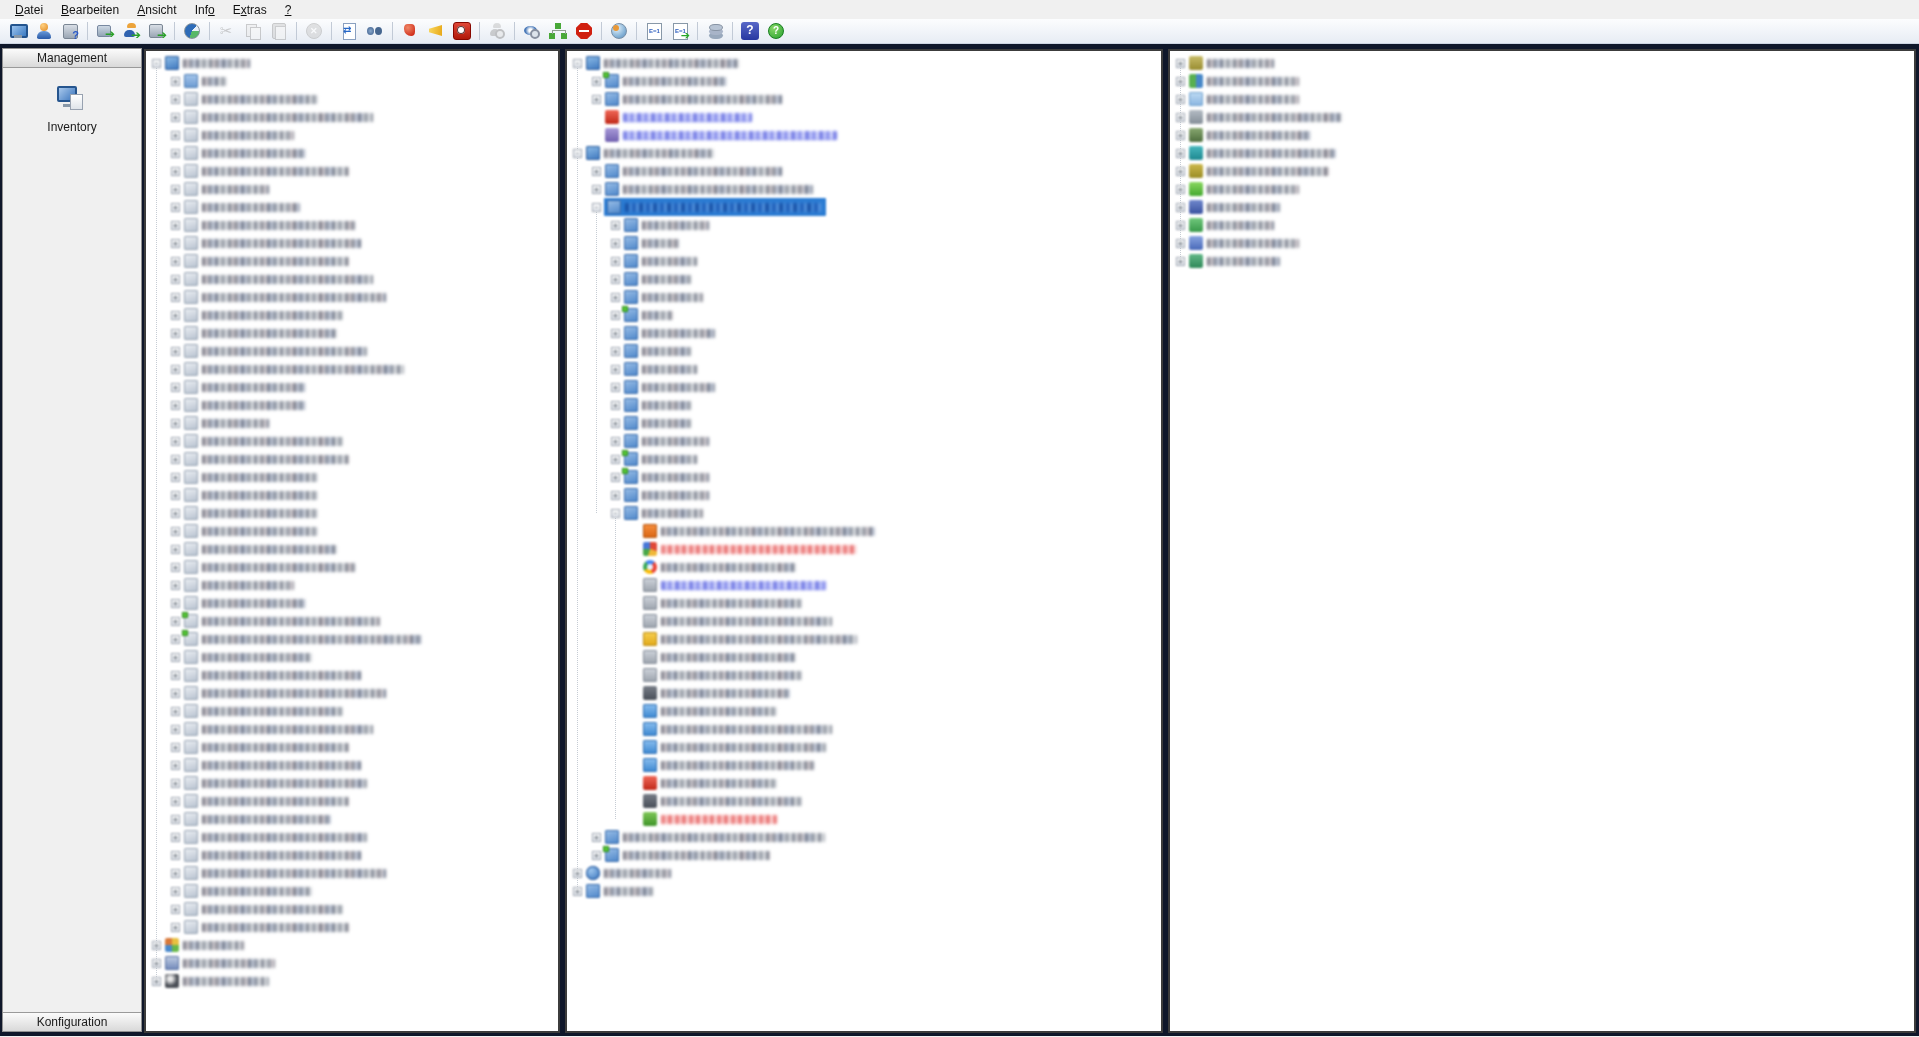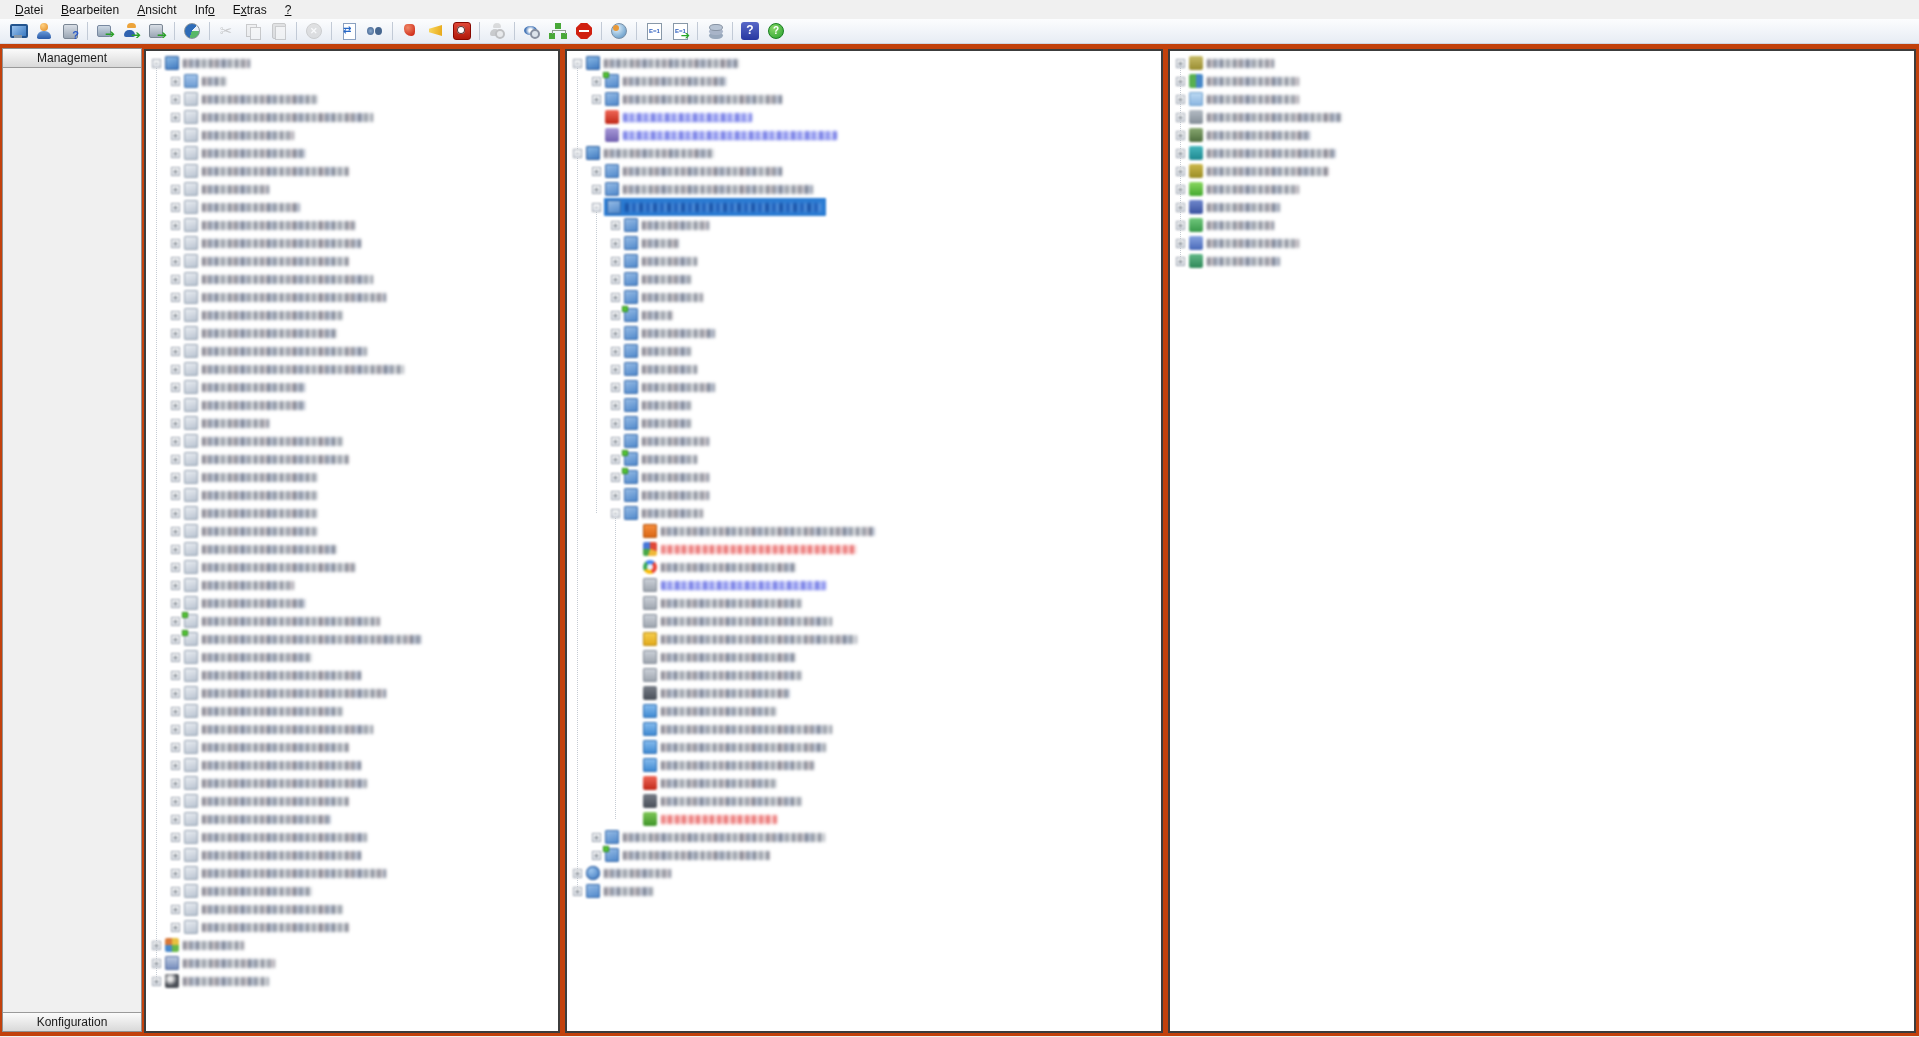--- a/index.html
+++ b/index.html
@@ -56,21 +56,21 @@
   .tb-globe-disc::after{content:"";position:absolute;left:4px;top:4px;width:6px;height:6px;border-radius:50%;background:#e89838}
   .tb-e1-document::before,.tb-e1-document-green::before{content:"E=1";position:absolute;left:3px;top:2px;width:13px;height:15px;background:#fff;border:1px solid #8898a8;font:bold 6px/14px "Liberation Sans",sans-serif;color:#3060c0;text-align:center}
   .tb-e1-document-green::after{content:"➔";position:absolute;right:0;bottom:0;font:bold 11px/11px "DejaVu Sans",sans-serif;color:#28a828}
   .tb-database-stack::before{content:"";position:absolute;left:4px;top:3px;width:12px;height:5px;background:#b8c4d4;border:1px solid #8894a4;border-radius:50%/60%;box-shadow:0 4px 0 #a8b4c8,0 8px 0 #98a8bc}
   .tb-help-blue::before{content:"";position:absolute;inset:1px;background:linear-gradient(#5868c8,#2838a0);border-radius:3px}
   .tb-help-blue::after{content:"?";position:absolute;left:0;right:0;top:2px;text-align:center;font:bold 12px/14px "Liberation Sans",sans-serif;color:#fff}
   .tb-help-green::before{content:"";position:absolute;inset:2px;border-radius:50%;background:radial-gradient(circle at 35% 30%,#88d868,#28a030);border:1px solid #188020}
   .tb-help-green::after{content:"?";position:absolute;left:0;right:0;top:3px;text-align:center;font:bold 10px/13px "Liberation Sans",sans-serif;color:#fff}
 
   
-  .workspace { position:relative; height:992px; background:#c2410c; }
+  .workspace { position:relative; height:992px; background:#0f172a; }
 
   
   .sidebar { position:absolute; left:2px; top:4px; width:140px; height:984px;
     background:#f0f0f0; border:1px solid #919191; display:flex; flex-direction:column; }
   .sb-bar { height:19px; background:linear-gradient(#fbfbfb,#d9d9d9); border-bottom:1px solid #9a9a9a;
     font-size:12px; color:#1a1a1a; text-align:center; line-height:18px; }
   .sb-bar.bottom { border-top:1px solid #9a9a9a; border-bottom:none; margin-top:auto; }
   .sb-item { margin:6px 2px 0 2px; padding:7px 0 6px 0; text-align:center; font-size:12px; color:#1a1a1a;
     border:1px solid transparent; border-radius:2px; }
   .sb-item.sel { background:linear-gradient(#fdfdfe,#e2e8f1); border-color:#c6cedb; }
@@ -202,20 +202,27 @@
     <span class="tbi tb-help-blue"></span>
     <span class="tbi tb-help-green"></span>
   </div>
 
 <div class="workspace">
 
   <div class="sidebar">
     <div class="sb-bar">Management</div>
 
 
+    <div class="sb-item">
+      <span class="sb-ico inv">
+        <i class="mon"></i>
+        <i class="page"></i>
+      </span>
+      <span>Inventory</span>
+    </div>
 
 
     <div class="sb-bar bottom">Konfiguration</div>
   </div>
 
   <div class="panel" id="panel0">
     <div class="tree">
         <div class="trow" style="padding-left: 6px;">
           <span class="rowc">
             <span class="exp">-</span>

